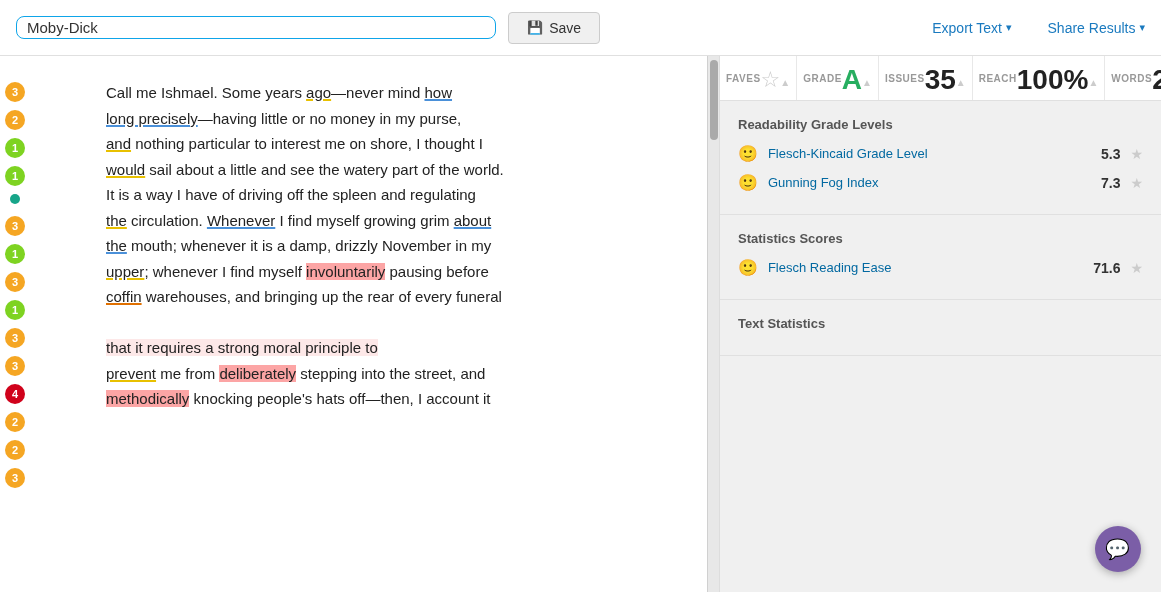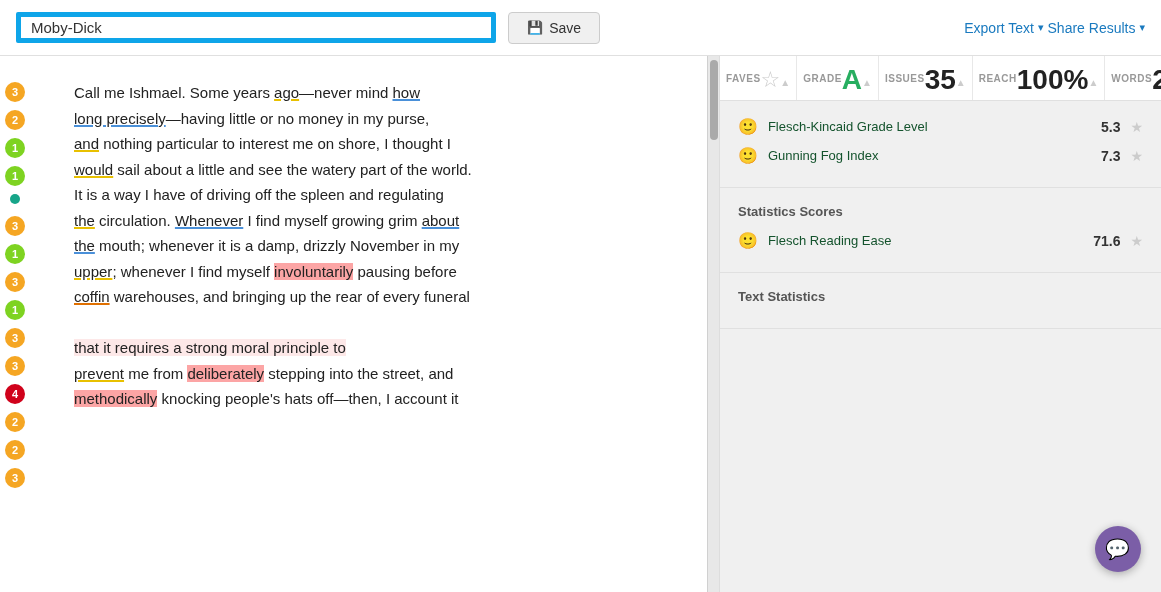--- a/index.html
+++ b/index.html
@@ -10,22 +10,22 @@
       display: flex;
       align-items: center;
       padding: 10px 16px;
       background: #fff;
       border-bottom: 1px solid #e0e0e0;
       height: 56px;
       gap: 12px;
     }
     .title-input {
       flex: 0 0 480px;
-      border: 5px solid #0ea5e9;
-      border-radius: 2px;
+      border: 1px solid #0ea5e9;
+      border-radius: 8px;
       padding: 2px 10px;
       font-size: 15px;
       color: #333;
       outline: none;
     }
     .save-btn {
       display: flex;
       align-items: center;
       gap: 6px;
       padding: 7px 18px;
@@ -34,21 +34,21 @@
       border-radius: 4px;
       font-size: 14px;
       cursor: pointer;
       color: #333;
     }
     .save-btn .floppy { font-size: 13px; }
     .header-right {
       margin-left: auto;
       display: flex;
       align-items: center;
-      gap: 4px;
+      gap: 36px;
     }
     .header-link {
       color: #1a7abf;
       font-size: 14px;
       cursor: pointer;
       display: flex;
       align-items: center;
       gap: 4px;
       text-decoration: none;
     }
@@ -60,20 +60,21 @@
       height: calc(592px - 56px);
     }
     .text-content {
       padding: 24px 60px 24px 44px;
       font-size: 15px;
       line-height: 1.7;
       color: #222;
     }
     .text-content p {
       margin-bottom: 0;
+      margin-left: 32px;
     }
 
     
     .hl-yellow { text-decoration: underline; text-decoration-color: #e8c000; text-decoration-thickness: 2px; }
     .hl-blue { text-decoration: underline; text-decoration-color: #4a90d9; text-decoration-thickness: 2px; }
     .hl-bg-pink { background-color: #fde8e8; }
     .hl-bg-gray { background-color: #fca5a5; }
     .hl-orange-underline { text-decoration: underline; text-decoration-color: #e07000; text-decoration-thickness: 2px; }
 
     
@@ -189,21 +190,21 @@
       align-items: center;
       gap: 10px;
       margin-bottom: 10px;
     }
     .score-face {
       font-size: 16px;
       color: #f5a623;
     }
     .score-name {
       font-size: 13px;
-      color: #14532d;
+      color: #0369a1;
       flex: 1;
     }
     .score-num {
       font-size: 14px;
       font-weight: 600;
       color: #333;
     }
     .score-star {
       font-size: 14px;
       color: #ccc;
@@ -316,20 +317,21 @@
         <div class="stat-up">▲</div>
       </div>
       <div class="stat-item">
         <div class="stat-label">WORDS</div>
         <div class="stat-value">201</div>
         <div class="stat-up">▲</div>
       </div>
     </div>
 
     <div class="section">
+      <div class="section-title">Readability Grade Levels</div>
       <div class="score-row">
         <span class="score-face">🙂</span>
         <span class="score-name">Flesch-Kincaid Grade Level</span>
         <span class="score-num">5.3</span>
         <span class="score-star">★</span>
       </div>
       <div class="score-row">
         <span class="score-face">🙂</span>
         <span class="score-name">Gunning Fog Index</span>
         <span class="score-num">7.3</span>

